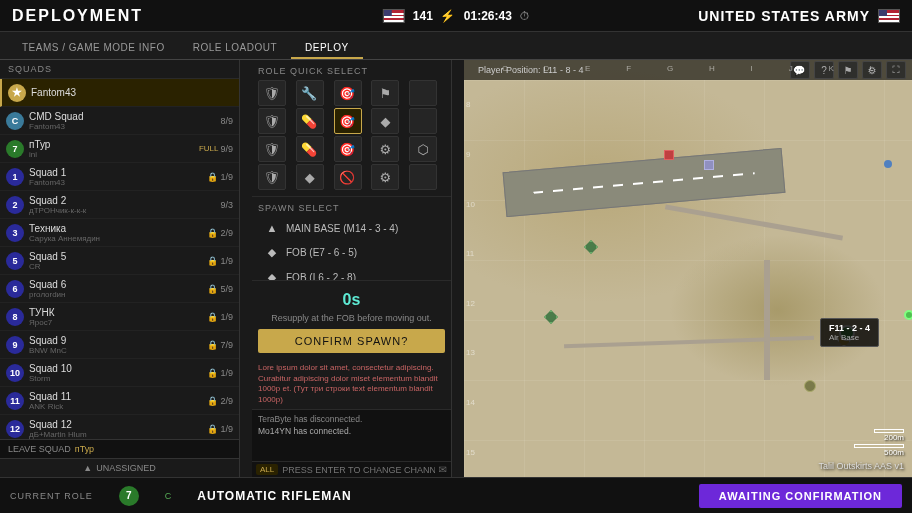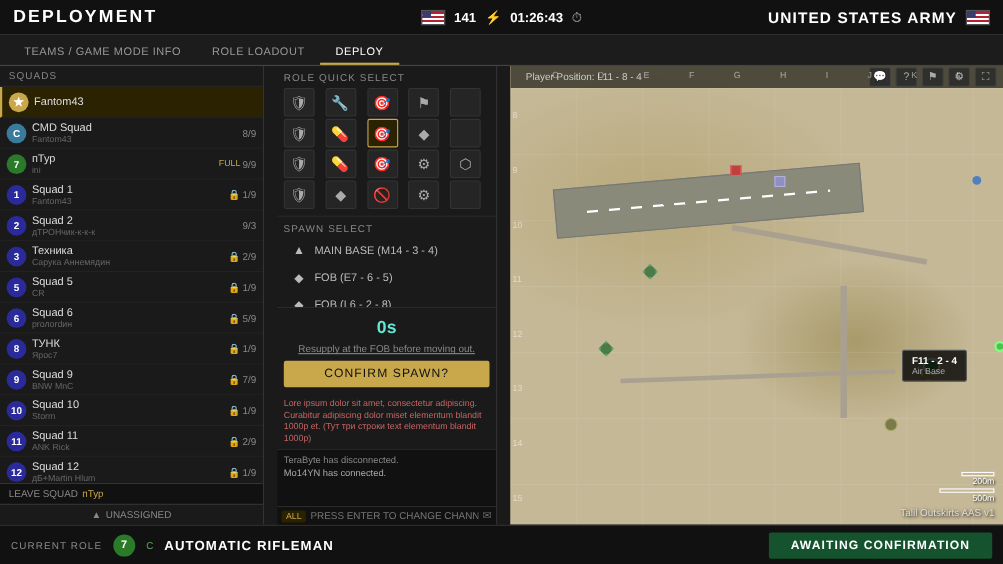--- a/index.html
+++ b/index.html
@@ -279,21 +279,20 @@
       font-size: 16px;
       font-weight: bold;
       color: #5eead4;
       margin: 4px 0;
     }
     .spawn-hint {
       font-size: 9px;
       color: #888;
       text-align: center;
       margin-bottom: 6px;
-      text-decoration: underline;
     }
     .confirm-btn {
       width: 100%;
       background: #c8a84b;
       color: #111;
       border: none;
       padding: 6px;
       font-size: 11px;
       font-weight: normal;
       text-transform: uppercase;
@@ -510,21 +509,21 @@
     }
 
     
     .bottom-bar {
       height: 36px;
       background: #111;
       border-top: 1px solid #333;
       display: flex;
       align-items: center;
       padding: 0 10px;
-      gap: 10px;
+      gap: 26px;
       position: absolute;
       bottom: 0;
       left: 0;
       right: 0;
     }
     .current-role-label {
       font-size: 9px;
       color: #888;
       text-transform: uppercase;
       letter-spacing: 1px;
@@ -542,21 +541,21 @@
     }
     .role-name {
       font-size: 12px;
       color: #fff;
       font-weight: bold;
       text-transform: uppercase;
       letter-spacing: 1px;
     }
     .awaiting-btn {
       margin-left: auto;
-      background: #14532d;
+      background: #6d28d9;
       color: #fff;
       border: none;
       padding: 6px 20px;
       font-size: 11px;
       font-weight: bold;
       text-transform: uppercase;
       letter-spacing: 1px;
       cursor: pointer;
       border-radius: 2px;
     }

